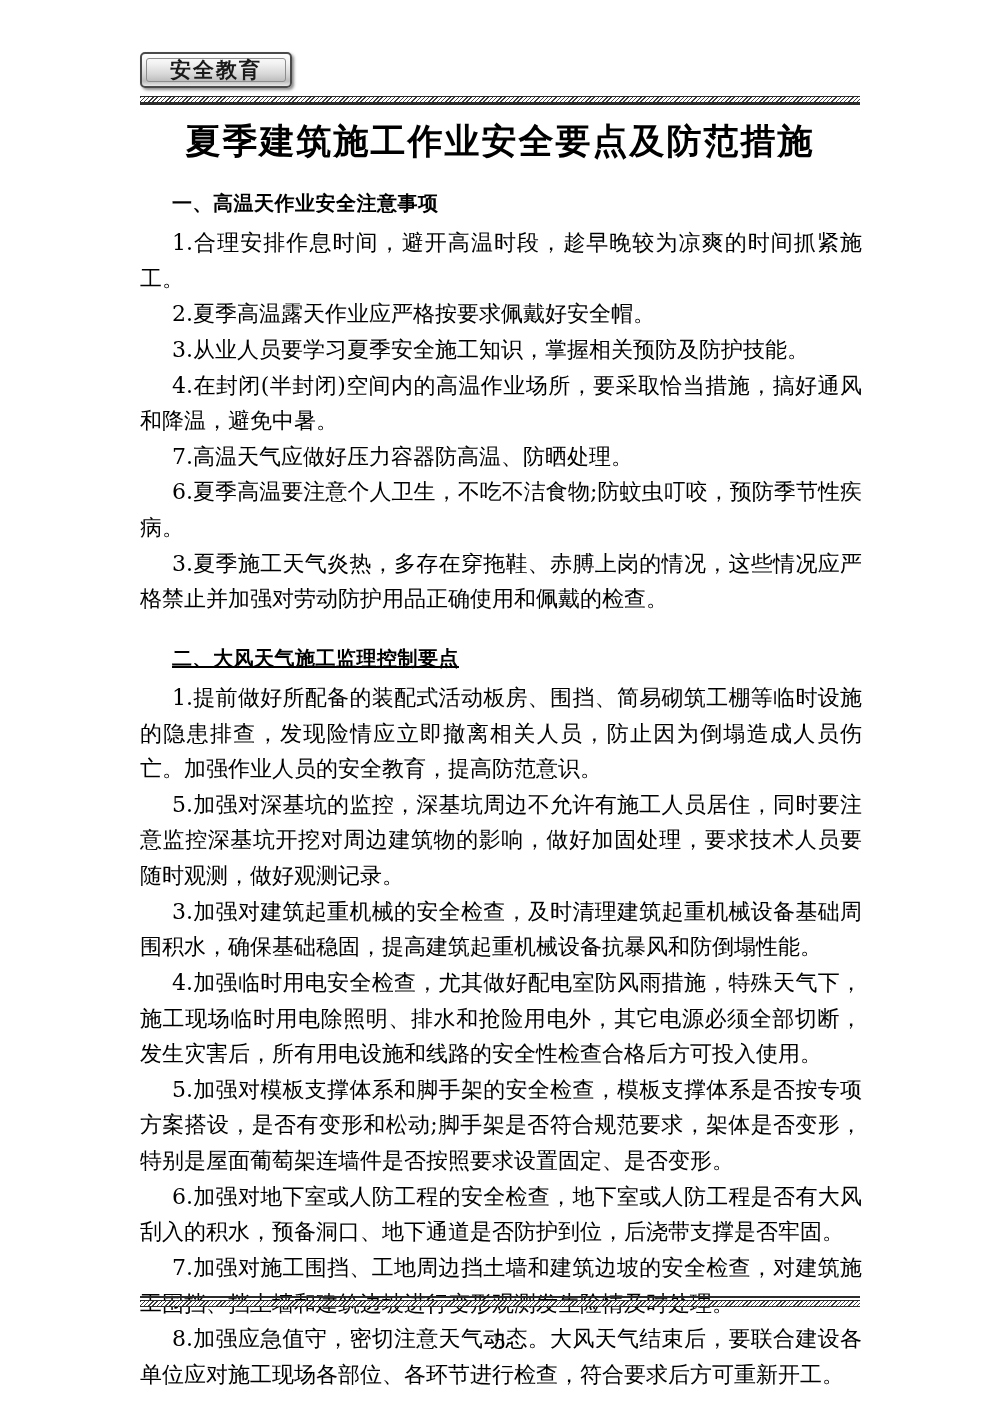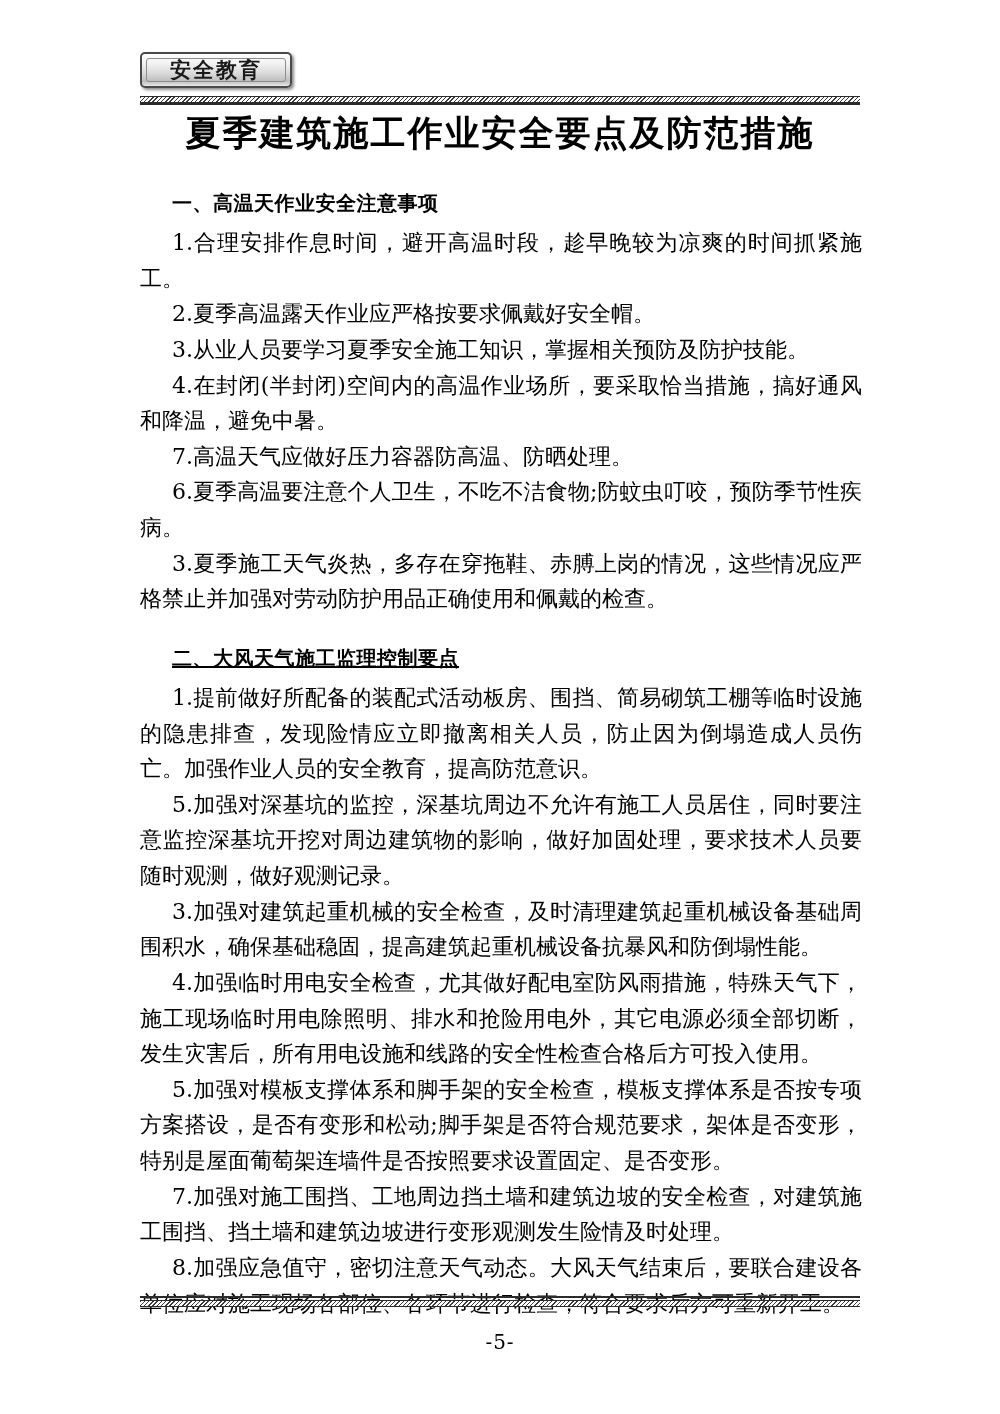--- a/index.html
+++ b/index.html
@@ -120,21 +120,21 @@
       #ffffff 1px, #ffffff 3px
     );
     border-top: 1px solid #2b2b2b;
     border-bottom: 1px solid #2b2b2b;
   }
 
   
   .doc-title {
     position: absolute;
     left: 140px;
-    top: 110px;
+    top: 118px;
     width: 720px;
     text-align: center;
     font-family: "DejaVu Serif", "Liberation Serif", serif;
     font-weight: bold;
     font-size: 35px;
     letter-spacing: 2px;
     color: #000000;
     white-space: nowrap;
   }
 
@@ -218,20 +218,21 @@
     <p class="para">7.高温天气应做好压力容器防高温、防晒处理。</p>
     <p class="para">6.夏季高温要注意个人卫生，不吃不洁食物;防蚊虫叮咬，预防季节性疾病。</p>
     <p class="para">3.夏季施工天气炎热，多存在穿拖鞋、赤膊上岗的情况，这些情况应严格禁止并加强对劳动防护用品正确使用和佩戴的检查。</p>
 
     <h2 class="section-heading second">二、大风天气施工监理控制要点</h2>
     <p class="para">1.提前做好所配备的装配式活动板房、围挡、简易砌筑工棚等临时设施的隐患排查，发现险情应立即撤离相关人员，防止因为倒塌造成人员伤亡。加强作业人员的安全教育，提高防范意识。</p>
     <p class="para">5.加强对深基坑的监控，深基坑周边不允许有施工人员居住，同时要注意监控深基坑开挖对周边建筑物的影响，做好加固处理，要求技术人员要随时观测，做好观测记录。</p>
     <p class="para">3.加强对建筑起重机械的安全检查，及时清理建筑起重机械设备基础周围积水，确保基础稳固，提高建筑起重机械设备抗暴风和防倒塌性能。</p>
     <p class="para">4.加强临时用电安全检查，尤其做好配电室防风雨措施，特殊天气下，施工现场临时用电除照明、排水和抢险用电外，其它电源必须全部切断，发生灾害后，所有用电设施和线路的安全性检查合格后方可投入使用。</p>
     <p class="para">5.加强对模板支撑体系和脚手架的安全检查，模板支撑体系是否按专项方案搭设，是否有变形和松动;脚手架是否符合规范要求，架体是否变形，特别是屋面葡萄架连墙件是否按照要求设置固定、是否变形。</p>
+    <p class="para">6.加强对地下室或人防工程的安全检查，地下室或人防工程是否有大风刮入的积水，预备洞口、地下通道是否防护到位，后浇带支撑是否牢固。</p>
     <p class="para">7.加强对施工围挡、工地周边挡土墙和建筑边坡的安全检查，对建筑施工围挡、挡土墙和建筑边坡进行变形观测发生险情及时处理。</p>
     <p class="para">8.加强应急值守，密切注意天气动态。大风天气结束后，要联合建设各单位应对施工现场各部位、各环节进行检查，符合要求后方可重新开工。</p>
 
   </div>
 
   <div class="footer-rule">
     <div class="thin"></div>
     <div class="thick"></div>
   </div>
 

